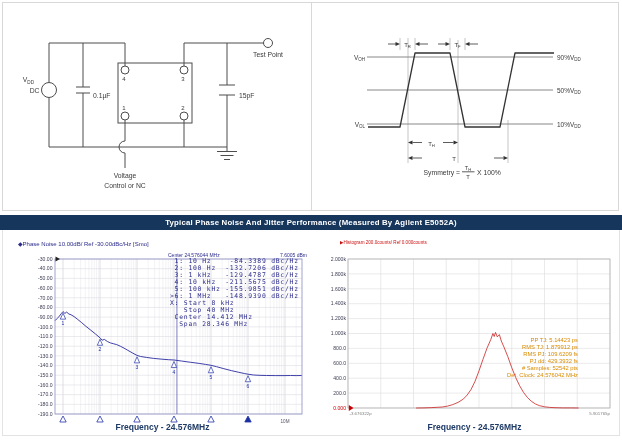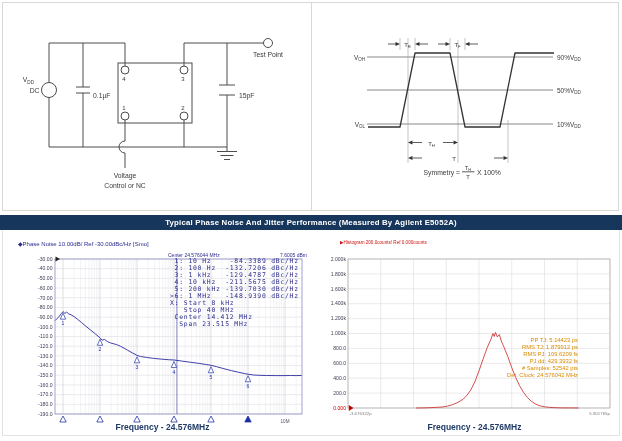--- a/index.html
+++ b/index.html
@@ -234,21 +234,21 @@
         <path d="M233,139.72215624999998 L230.3,145.72215624999998 L235.7,145.72215624999998 Z" fill="#fff" stroke="#2233aa" stroke-width="0.7"></path>
         <text x="233" y="151.72215624999998" text-anchor="middle" font-size="5" fill="#2233aa">6</text>
         <path d="M233,180 L229.8,186 L236.2,186 Z" fill="#1b2fa0" stroke="#2233aa" stroke-width="0.8"></path>
         <text x="270" y="186.5" text-anchor="middle" font-size="4.6" fill="#556">10M</text>
       </svg>
     <div class="chart-header pn-header">◆Phase Noise 10.00dB/ Ref -30.00dBc/Hz [Smo]</div>
     <div class="pn-status">
       <span>Center 24.576044 MHz</span>
       <span>7.6005 dBm</span>
     </div>
-    <div class="pn-info" id="pn-info"><div> 1: 10 Hz    -84.3389 dBc/Hz</div><div> 2: 100 Hz  -132.7206 dBc/Hz</div><div> 3: 1 kHz   -129.4787 dBc/Hz</div><div> 4: 10 kHz  -211.5675 dBc/Hz</div><div> 5: 200 kHz -139.7030 dBc/Hz</div><div>&gt;6: 1 MHz   -148.9390 dBc/Hz</div><div>X: Start 8 kHz</div><div>   Stop 40 MHz</div><div> Center 14.412 MHz</div><div>  Span 23.515 MHz</div></div>
+    <div class="pn-info" id="pn-info"><div> 1: 10 Hz    -84.3389 dBc/Hz</div><div> 2: 100 Hz  -132.7206 dBc/Hz</div><div> 3: 1 kHz   -129.4787 dBc/Hz</div><div> 4: 10 kHz  -211.5675 dBc/Hz</div><div> 5: 100 kHz -155.9851 dBc/Hz</div><div>&gt;6: 1 MHz   -148.9390 dBc/Hz</div><div>X: Start 8 kHz</div><div>   Stop 40 MHz</div><div> Center 14.412 MHz</div><div>  Span 28.346 MHz</div></div>
     <div class="axis-title" style="left:-8px">Frequency - 24.576MHz</div>
   </div>
 
   <div class="chart" id="hist-chart">
     <svg id="hist-svg" width="311" height="200" viewBox="0 0 311 200">
         <line x1="37" y1="23" x2="37" y2="172" stroke="#dcdcdc" stroke-width="0.6"></line>
         <line x1="69.75" y1="23" x2="69.75" y2="172" stroke="#dcdcdc" stroke-width="0.6"></line>
         <line x1="102.5" y1="23" x2="102.5" y2="172" stroke="#dcdcdc" stroke-width="0.6"></line>
         <line x1="135.25" y1="23" x2="135.25" y2="172" stroke="#dcdcdc" stroke-width="0.6"></line>
         <line x1="168" y1="23" x2="168" y2="172" stroke="#dcdcdc" stroke-width="0.6"></line>

